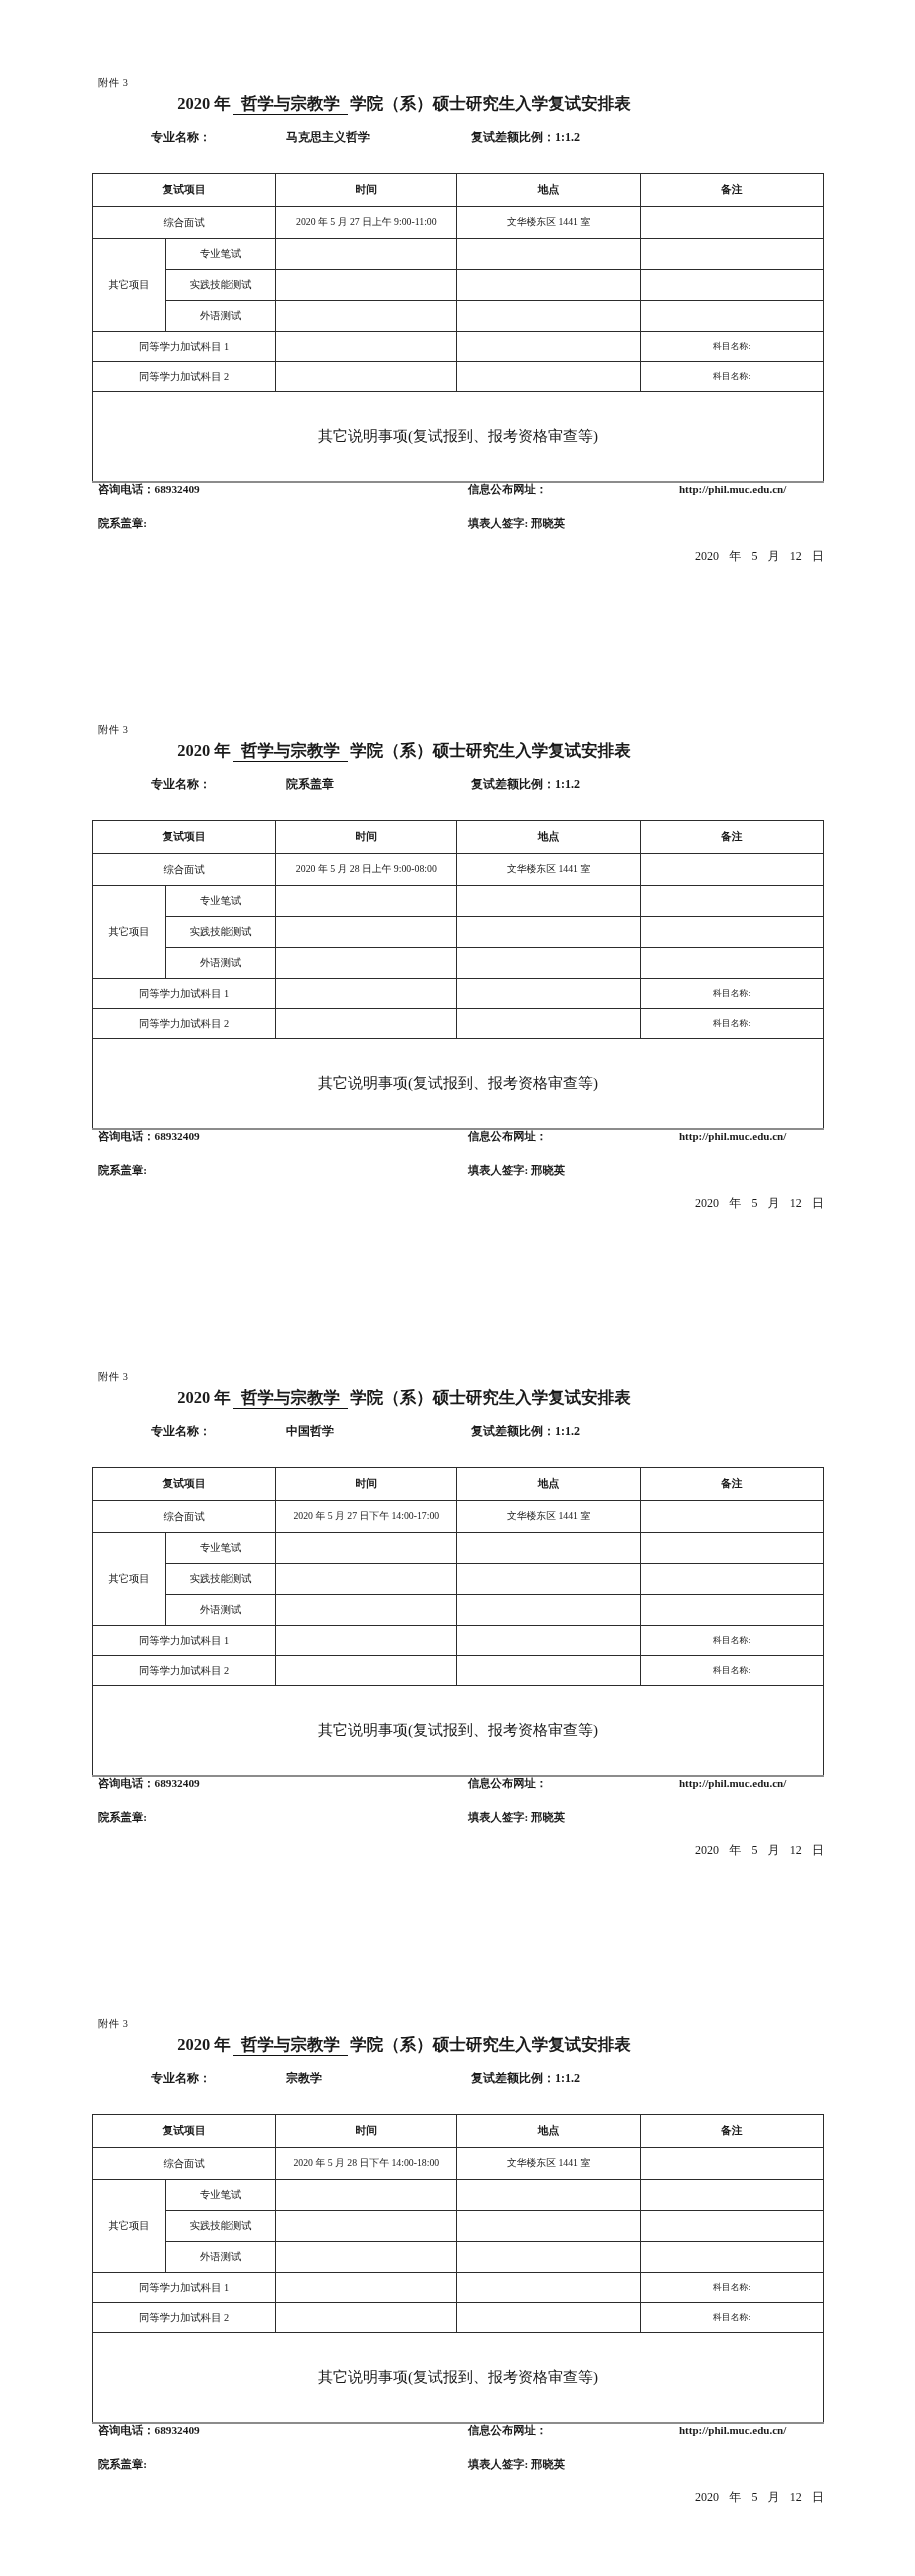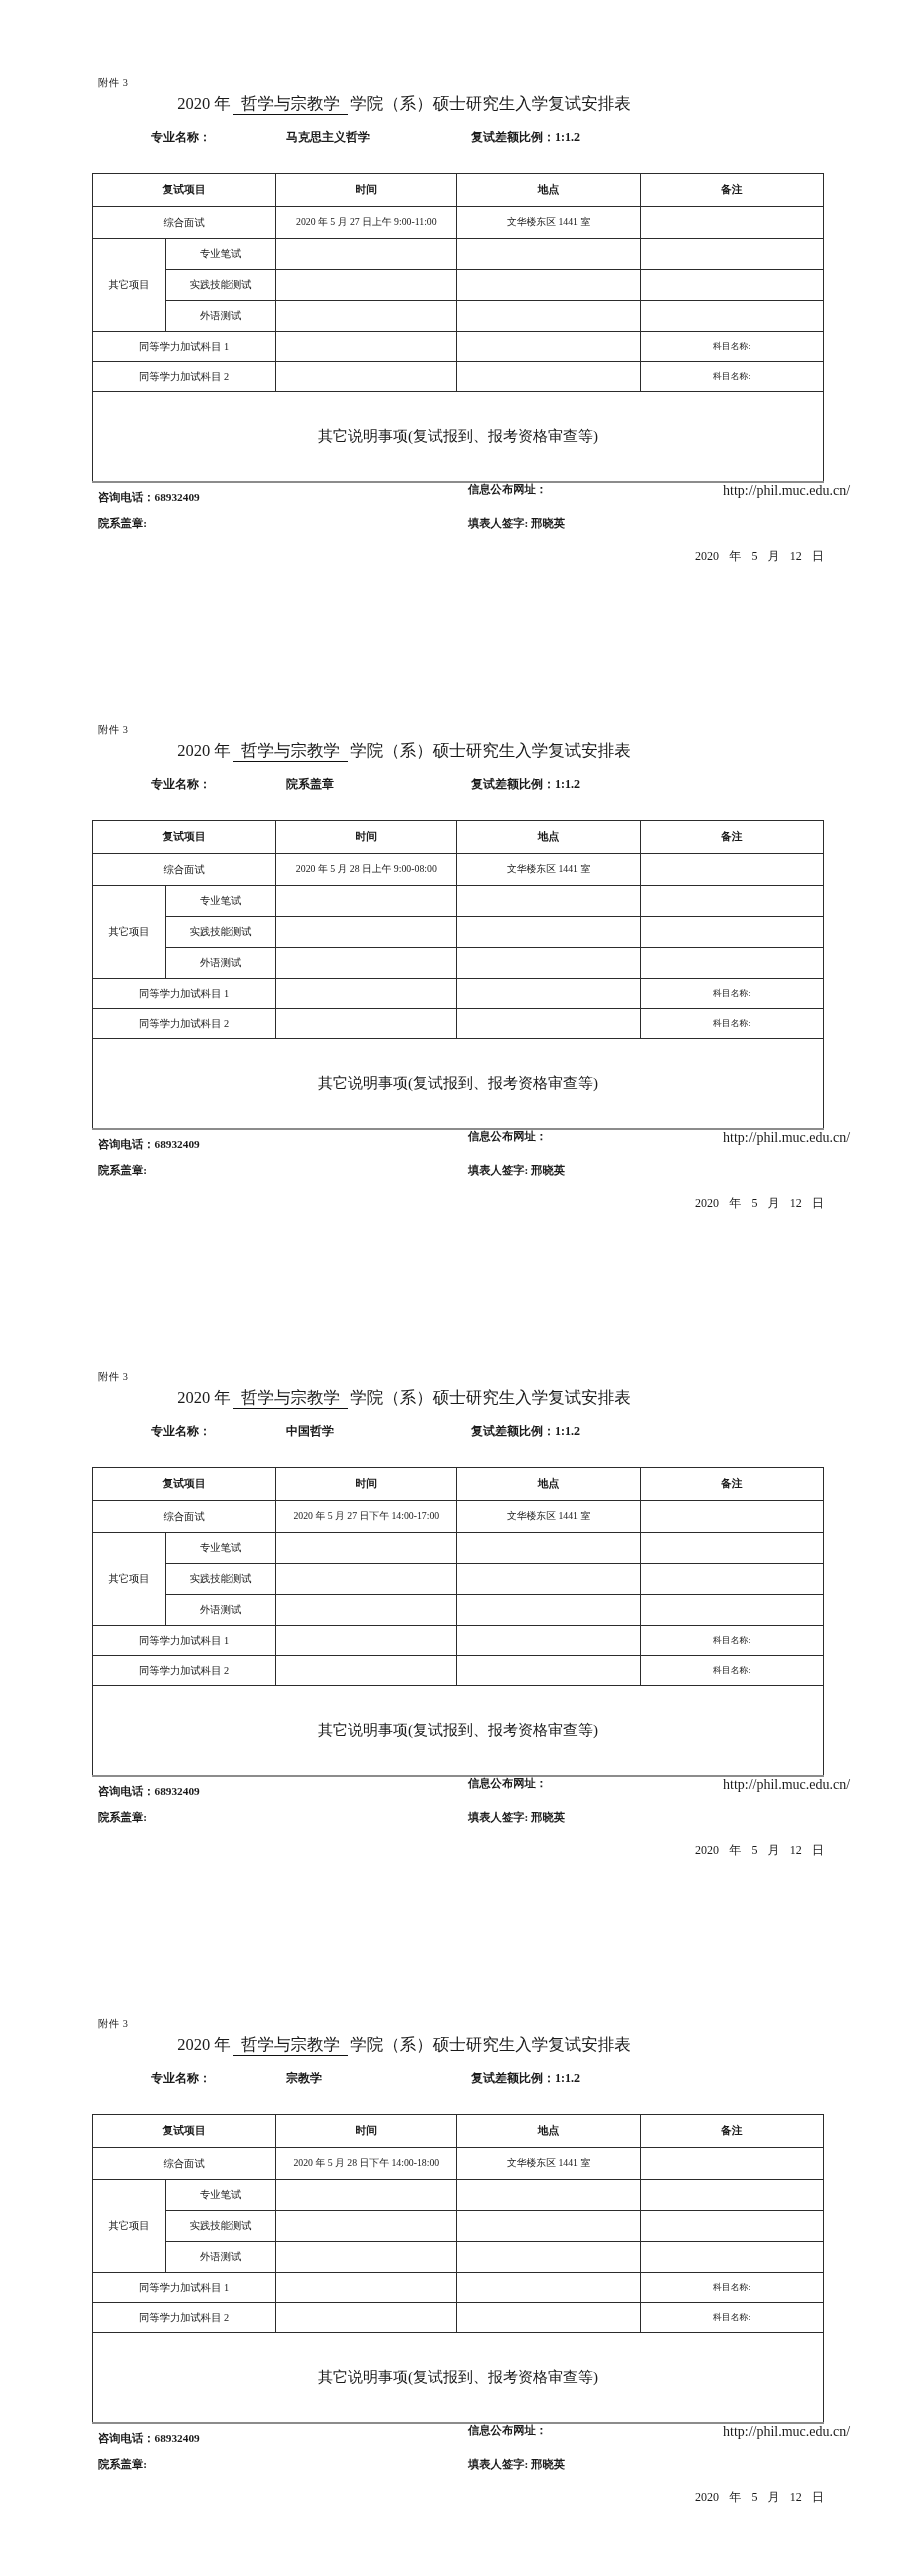--- a/index.html
+++ b/index.html
@@ -15,21 +15,21 @@
     width: 916px; height: 647px;
     overflow: hidden;
   }
   .attachment {
     position: absolute; left: 98px; top: 76px;
     font-size: 10.3px; letter-spacing: 0.5px;
   }
   .form-title {
     position: absolute; left: 0; top: 93px; width: 808px;
     text-align: center;
-    font-size: 16.5px; font-weight: normal;
+    font-size: 16.5px; font-weight: bold;
     font-family: "Liberation Serif", "DejaVu Serif", serif;
     white-space: nowrap;
   }
   .form-title .u {
     border-bottom: 1.5px solid #111;
     padding: 0 8.2px 1px 8.2px;
     margin: 0 2.1px;
   }
   .meta-line { position: absolute; top: 129px; left: 0; width: 916px; height: 15.5px;
     font-size: 12px; font-weight: bold; }
@@ -63,25 +63,25 @@
     border-top: 1.5px solid #6a6a6a;
   }
   td.time-cell { font-size: 9.8px; }
   td.place-cell { font-size: 9.8px; }
   td.subject-cell { text-align: left; padding-left: 6.2px; font-size: 8.8px; }
   td.notes-cell { text-align: left; vertical-align: top; padding: 4.1px 5.2px; font-size: 15px; }
 
   .foot-line { position: absolute; left: 0; width: 916px; height: 15.5px;
     font-size: 11.3px; font-weight: bold; }
   .fl1 { top: 482px; } .fl2 { top: 516px; }
-  .foot-phone  { position: absolute; left: 98px; margin-top: 8px; }
+  .foot-phone  { position: absolute; left: 98px; }
   .foot-web    { position: absolute; left: 468px; }
   .foot-url    { position: absolute; left: 679px; top: 1px;
-                 font-weight: normal; font-size: 14px;
-                 font-family: "Liberation Serif", "DejaVu Serif", serif; margin-left: 44px; }
+                 font-weight: bold; font-size: 11px;
+                 font-family: "Liberation Serif", "DejaVu Serif", serif; }
   .foot-seal   { position: absolute; left: 98px; }
   .foot-signer { position: absolute; left: 468px; }
   .date-line {
     position: absolute; left: 92px; top: 548px; width: 732px;
     text-align: right; font-size: 12px; word-spacing: 7.2px;
     font-weight: normal;
   }
 </style>
 </head>
 <body>

